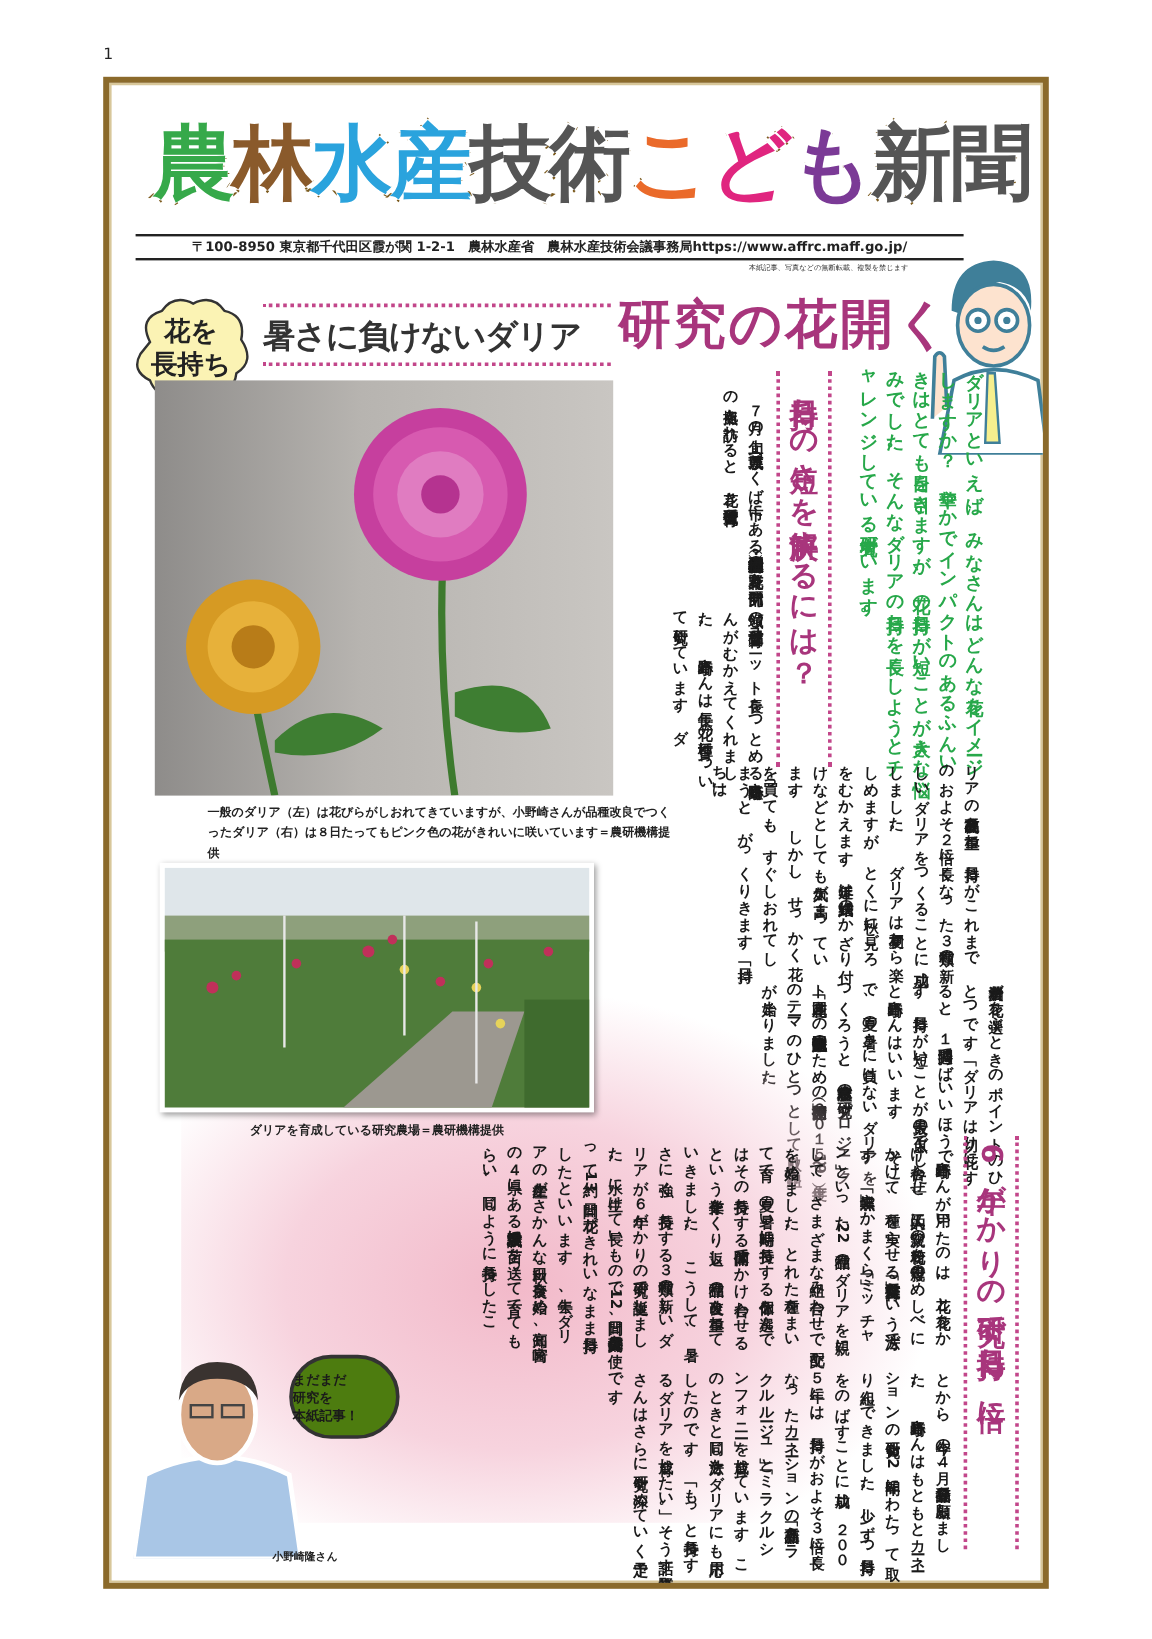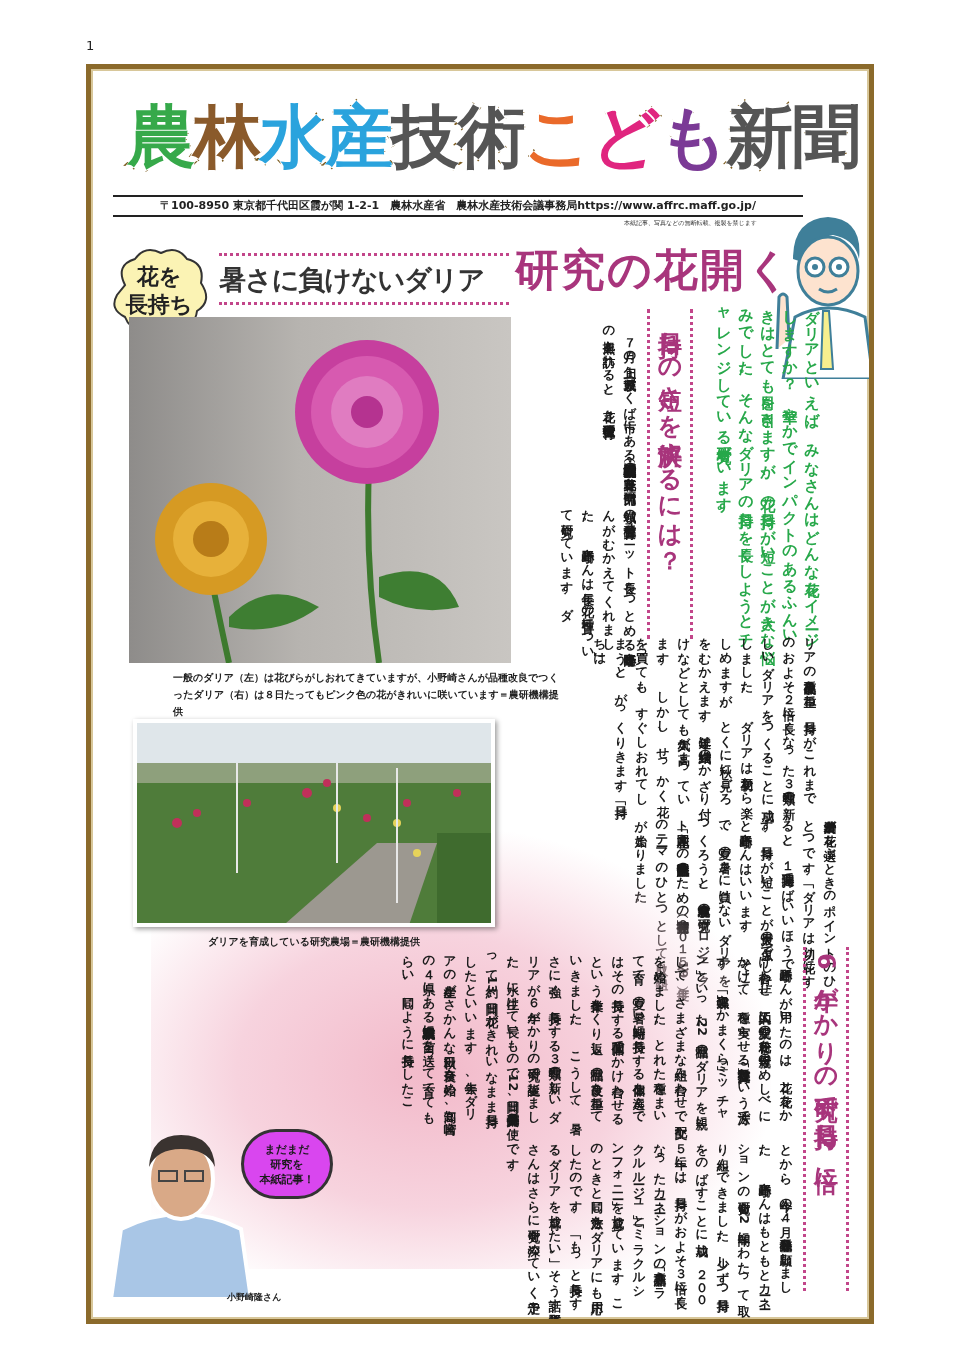--- a/index.html
+++ b/index.html
@@ -30,21 +30,21 @@
   .sh1 { left: 556px; top: 240px; height: 330px; font-size: 24px; }
   .sh2 { left: 712px; top: 878px; height: 344px; font-size: 24px; }
   .body-col { position: absolute; font-size: 12.5px; line-height: 21px; writing-mode: vertical-rl; font-weight: bold; color: #1a1a1a; }
   .photo-main { position: absolute; left: 38px; top: 248px; width: 382px; height: 346px; background: linear-gradient(90deg, #8e8c8a 0%, #b7b4b0 45%, #c9c6c2 100%); overflow: hidden; }
   .caption1 { position: absolute; left: 38px; top: 600px; width: 390px; font-size: 10px; line-height: 17px; font-weight: bold; color: #222; margin-left: 44px; }
   .photo-field { position: absolute; left: 42px; top: 650px; width: 362px; height: 208px; border: 4px solid #fff; box-shadow: 2px 2px 5px rgba(0,0,0,0.4); overflow: hidden; }
   .caption2 { position: absolute; left: 42px; top: 866px; width: 362px; text-align: center; font-size: 10px; font-weight: bold; color: #222; }
   .pink-bg { position: absolute; left: 60px; top: 760px; width: 620px; height: 440px;
     background: radial-gradient(ellipse at 45% 55%, #f2b9c9 0%, #f7d3de 40%, rgba(255,255,255,0) 72%); }
   .person { position: absolute; left: 20px; top: 1050px; width: 140px; height: 180px; }
-  .speech { position: absolute; left: 150px; top: 1060px; width: 92px; height: 70px; border: 3px solid #333; border-radius: 40px; background: #d946ef; text-align: center; font-size: 11px; font-weight: 900; line-height: 15px; padding-top: 10px; }
+  .speech { position: absolute; left: 150px; top: 1060px; width: 92px; height: 70px; border: 3px solid #333; border-radius: 40px; background: #4d7c0f; font-size: 11px; font-weight: 900; line-height: 15px; padding-top: 10px; }
   .person-cap { position: absolute; left: 136px; top: 1222px; font-size: 9px; font-weight: bold; color: #222; }
 </style>
 </head>
 <body>
 
 <div class="page-num">1</div>
 
 <div class="frame">
 
   <div class="masthead" id="masthead"><span style="color: rgb(54, 169, 74);">農</span><span style="color: rgb(138, 90, 43);">林</span><span style="color: rgb(42, 163, 221);">水</span><span style="color: rgb(42, 163, 221);">産</span><span style="color: rgb(85, 85, 85);">技</span><span style="color: rgb(85, 85, 85);">術</span><span style="color: rgb(234, 106, 42);">こ</span><span style="color: rgb(224, 37, 127);">ど</span><span style="color: rgb(123, 58, 150);">も</span><span style="color: rgb(85, 85, 85);">新</span><span style="color: rgb(85, 85, 85);">聞</span></div>

